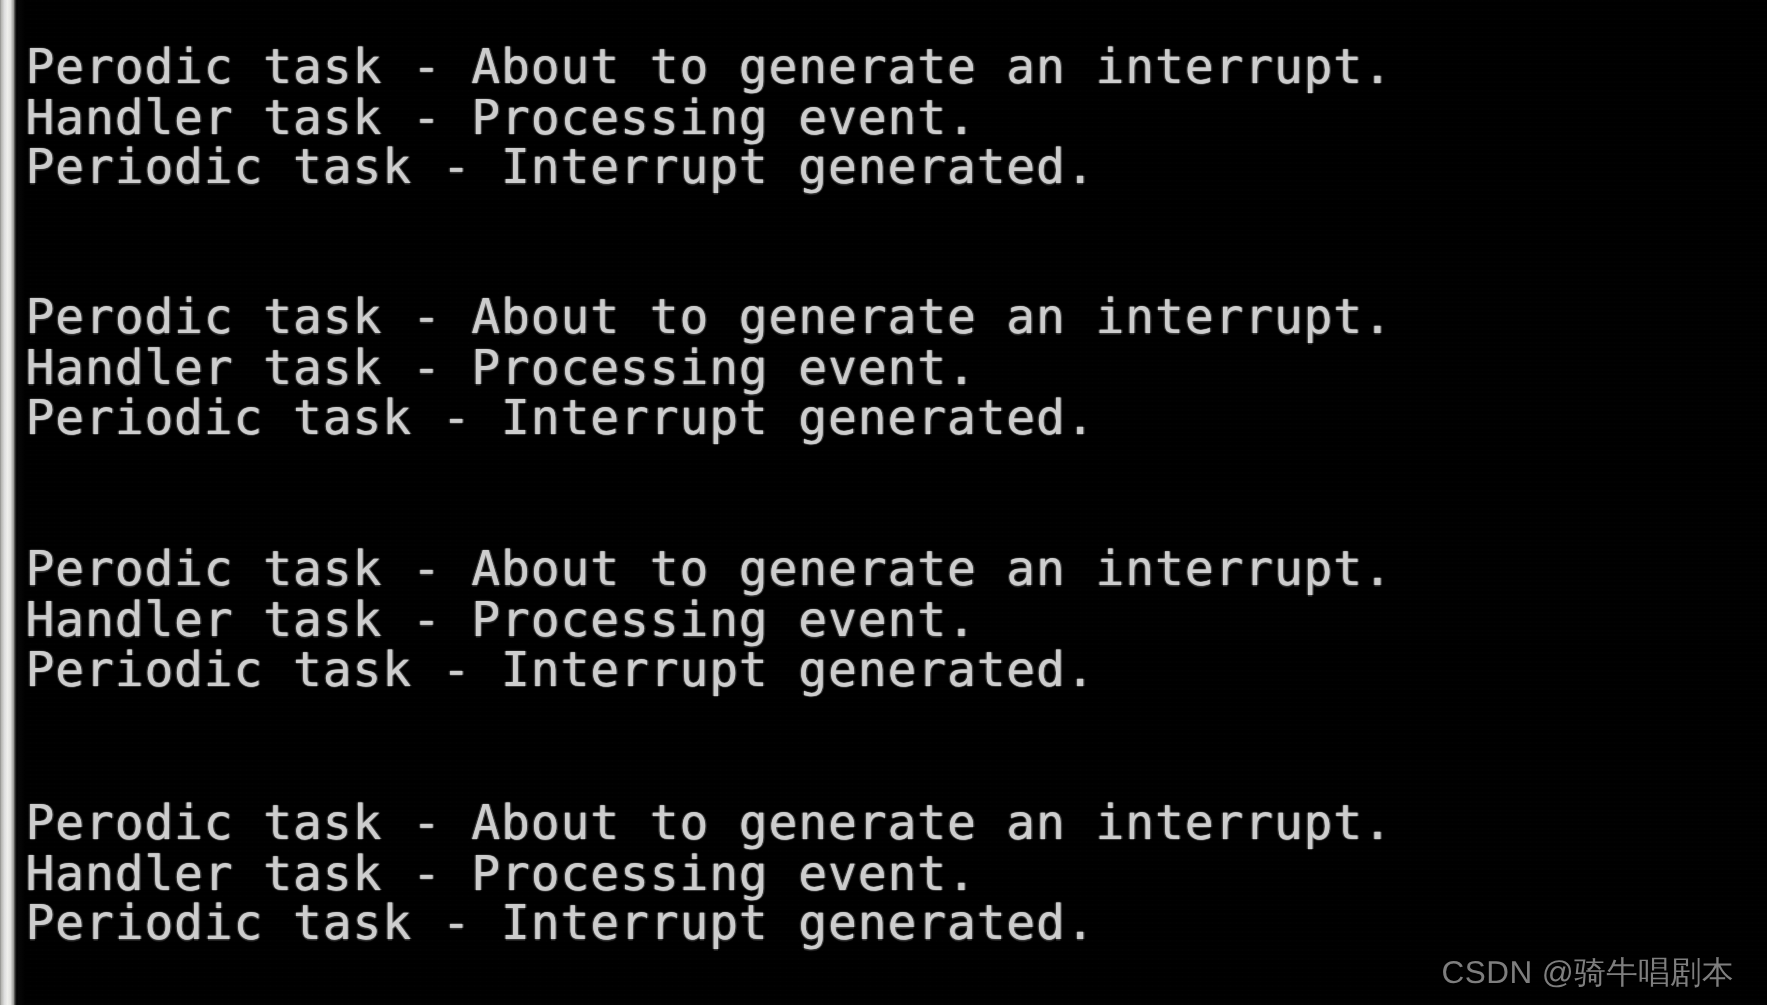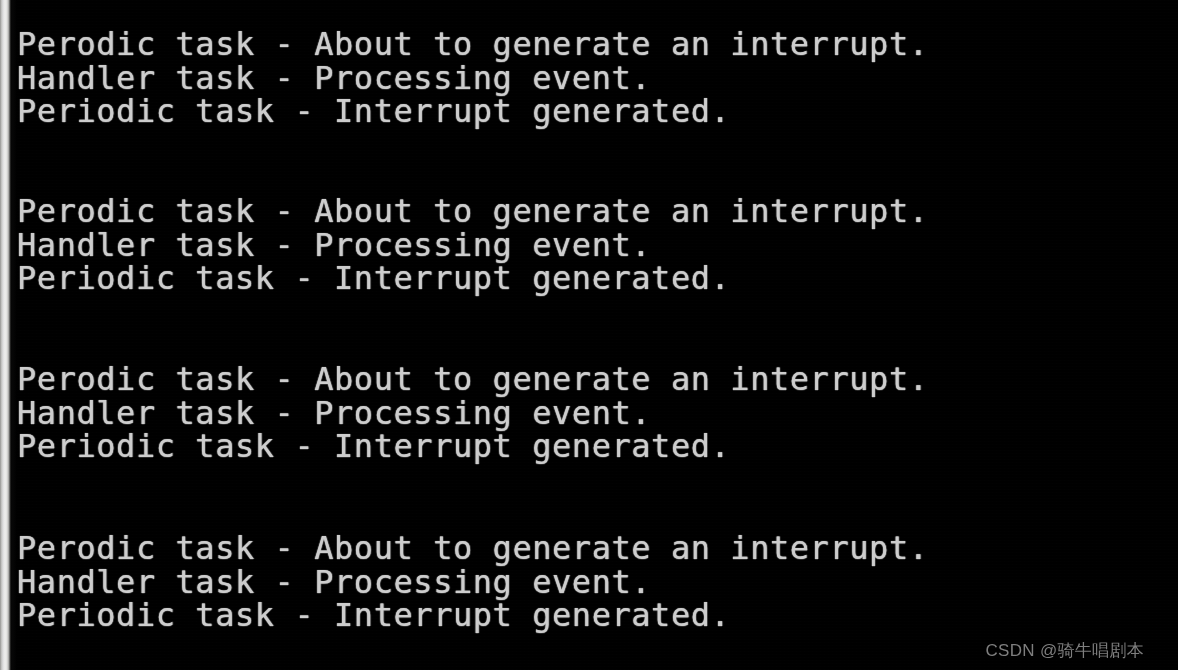--- a/index.html
+++ b/index.html
@@ -104,24 +104,24 @@
         rgba(0,0,0,0) 3px),
       repeating-linear-gradient(90deg,
         rgba(255,255,255,0.08) 0px,
         rgba(255,255,255,0.08) 1px,
         rgba(0,0,0,0) 1px,
         rgba(0,0,0,0) 4px);
   }
 
   #watermark {
     position: absolute;
-    right: 34px;
+    right: 22px;
     bottom: 8px;
     font-family: "Liberation Sans", sans-serif;
-    font-size: 17px;
+    font-size: 21px;
     font-weight: 400;
     color: #7e7e7e;
     letter-spacing: 0.3px;
     white-space: nowrap;
     z-index: 6;
   }
 </style>
 </head>
 <body>
 

